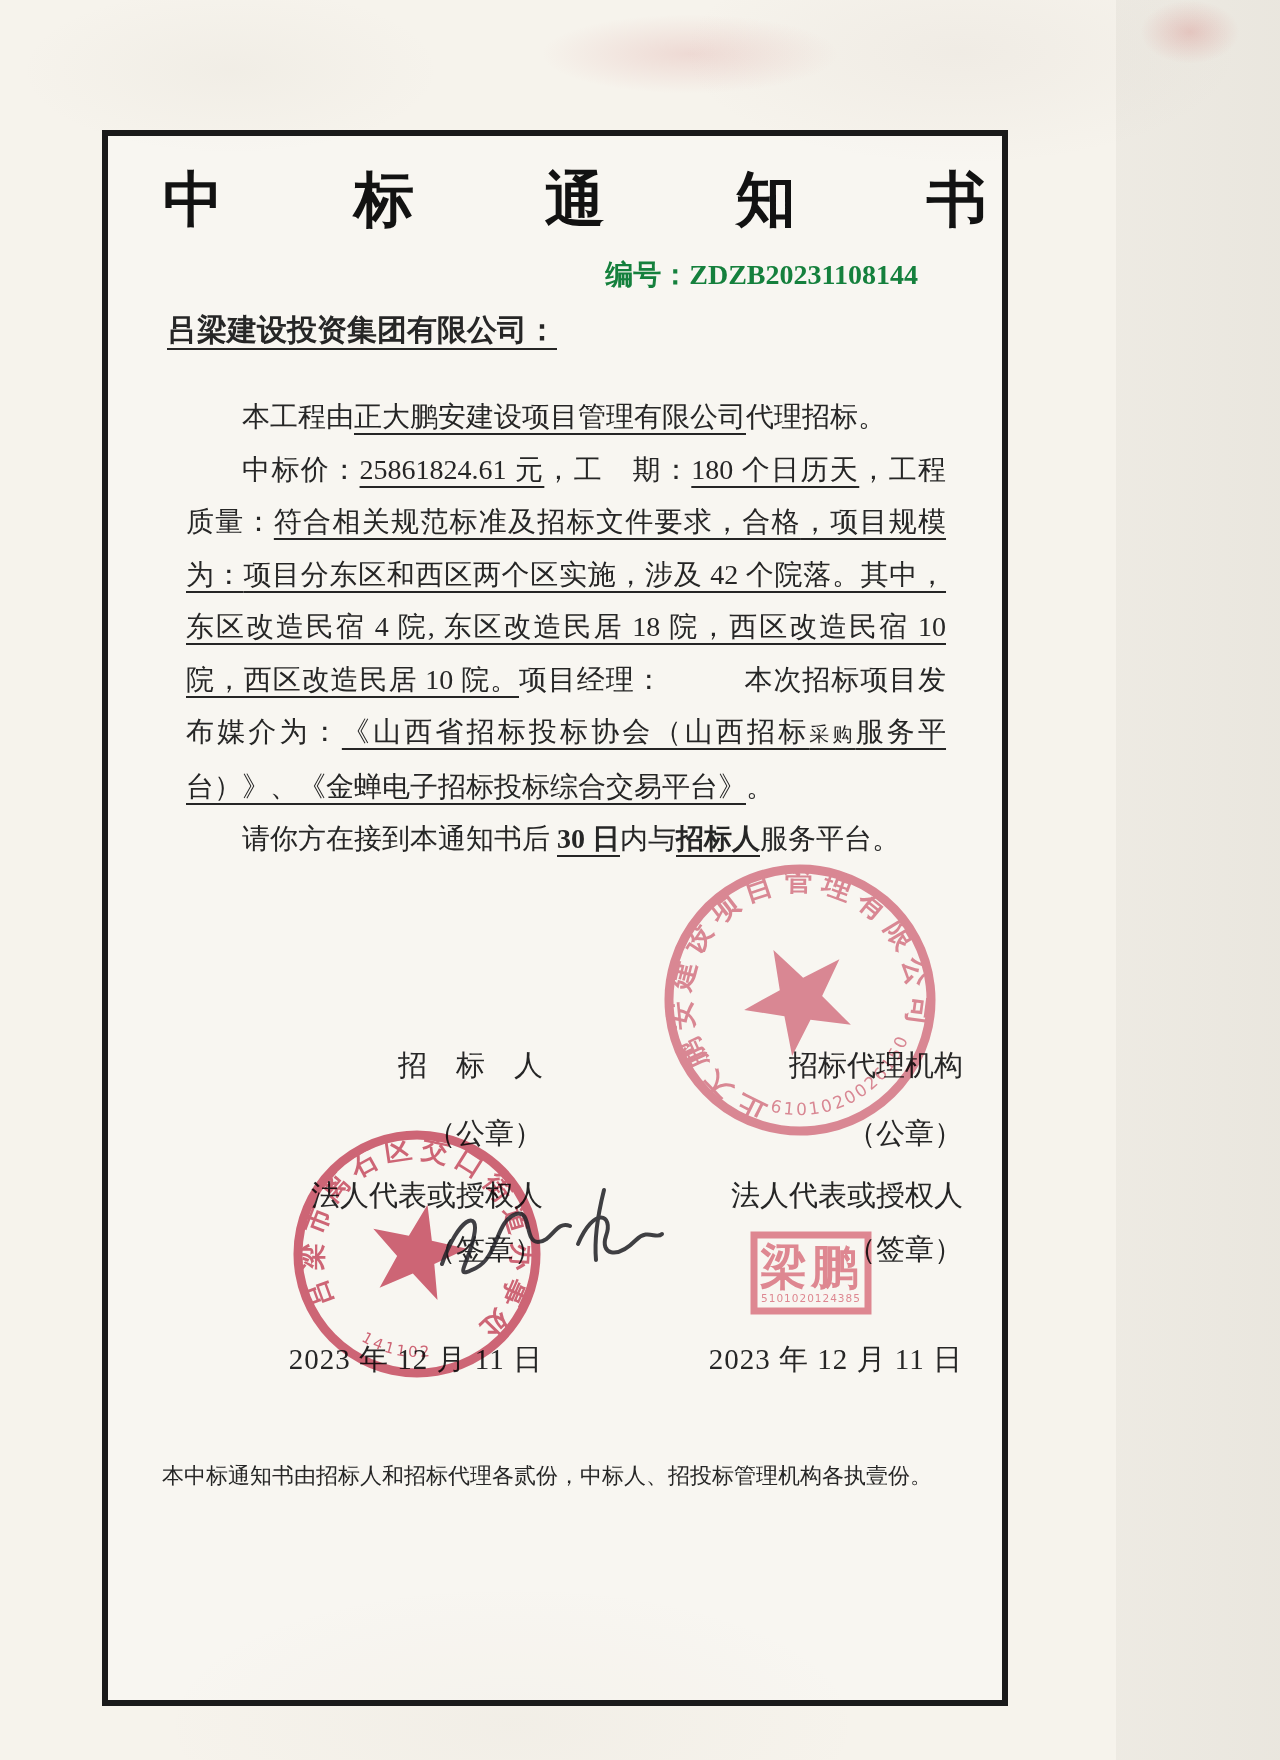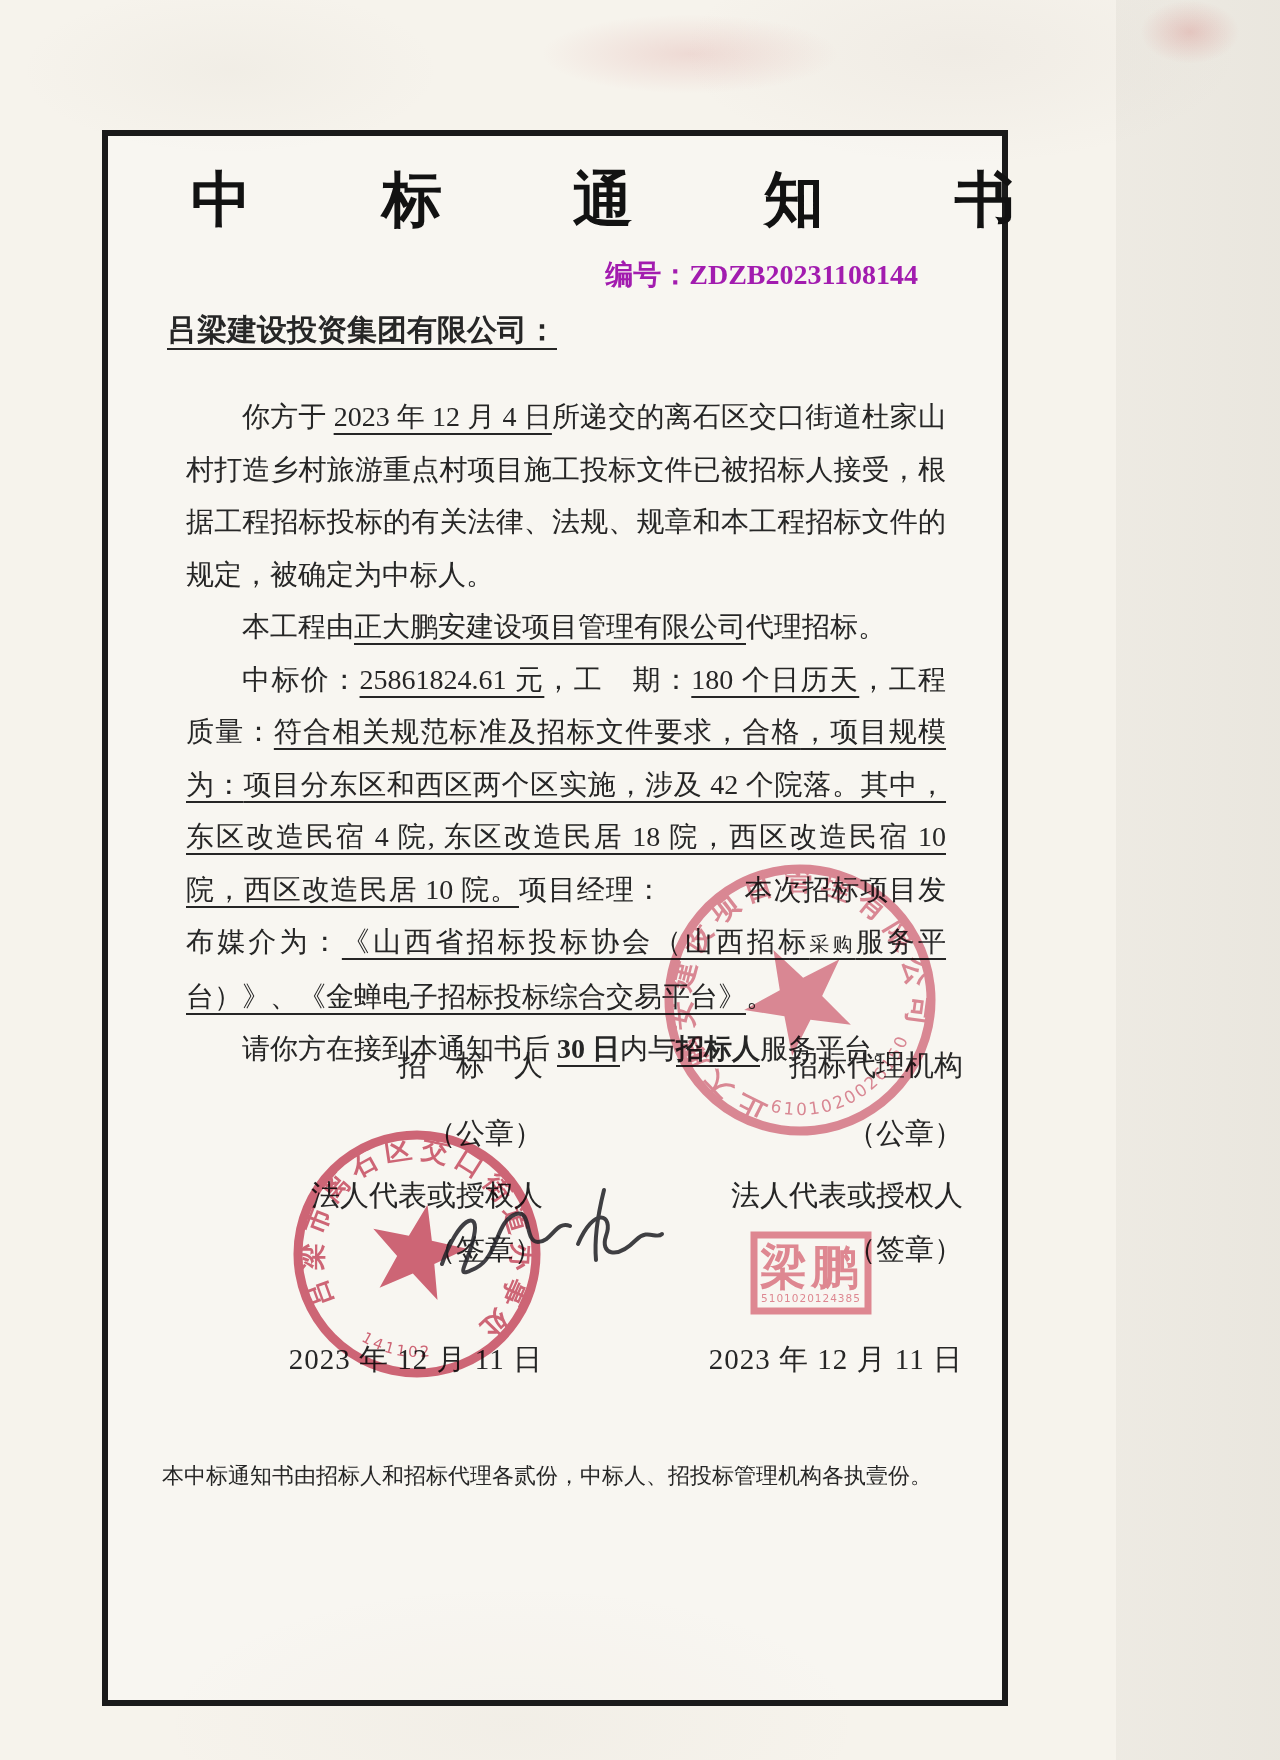--- a/index.html
+++ b/index.html
@@ -22,22 +22,22 @@
       radial-gradient(ellipse 300px 120px at 18% 4%,rgba(160,150,130,.06),transparent 70%),
       radial-gradient(ellipse 400px 160px at 75% 3%,rgba(160,140,130,.07),transparent 70%),
       radial-gradient(ellipse 500px 200px at 40% 98%,rgba(160,150,130,.05),transparent 70%);}
 
   .frame{position:absolute;left:102px;top:130px;width:906px;height:1576px;
     border:6px solid #1a1a1a;box-sizing:border-box;background:rgba(255,255,255,.25);}
 
   .doc-title{margin:30px 0 0 0;text-align:right;
     font-family:"DejaVu Sans","Liberation Sans",sans-serif;
     font-weight:bold;font-size:60px;line-height:66px;color:#121212;
-    letter-spacing:55px;text-indent:55px;white-space:nowrap;padding-left:28px;}
-  .doc-number{margin:24px 84px 0 0;text-align:right;font-size:28px;font-weight:600;color:#a21caf;}
+    letter-spacing:55px;text-indent:55px;white-space:nowrap;}
+  .doc-number{margin:24px 84px 0 0;text-align:right;font-size:28px;font-weight:600;color:#15803d;}
   .addressee{margin:16px 0 0 59px;font-size:30px;font-weight:bold;
     text-decoration:underline;text-underline-offset:8px;text-decoration-thickness:2px;
     display:inline-block;}
   .bodytext{margin:40px 56px 0 78px;}
   .bodytext p{margin:0;font-size:28px;line-height:52.5px;text-align:justify;}
   .ind{text-indent:2em;}
   .u{text-decoration:underline;text-underline-offset:7px;text-decoration-thickness:1.5px;}
   .b{font-weight:bold;}
   .tiny{font-size:20px;}
   .gap{display:inline-block;width:80px;}
@@ -69,21 +69,20 @@
   <div class="edge-shade"></div>
 
   <div class="frame">
     <div class="doc-title">中 标 通 知 书</div>
 
     <div class="doc-number"><span>编号：</span><span>ZDZB20231108144</span></div>
 
     <div><span class="addressee">吕梁建设投资集团有限公司：</span></div>
 
     <div class="bodytext">
-      <p class="ind"><span>你方于 </span><span class="u">2023 年 12 月 4 日</span><span>所递交的离石区交口街道杜家山村打造乡村旅游重点村项目施工投标文件已被招标人接受，根据工程招标投标的有关法律、法规、规章和本工程招标文件的规定，被确定为中标人。</span></p>
 
       <p class="ind"><span>本工程由</span><span class="u">正大鹏安建设项目管理有限公司</span><span>代理招标。</span></p>
 
       <p class="ind"><span>中标价：</span><span class="u">25861824.61 元</span><span>，工　期：</span><span class="u">180 个日历天</span><span>，工程质量：</span><span class="u">符合相关规范标准及招标文件要求，合格</span><span class="u">，项目规模为：</span><span class="u">项目分东区和西区两个区实施，涉及 42 个院落。其中，东区改造民宿 4 院, 东区改造民居 18 院，西区改造民宿 10 院，西区改造民居 10 院。</span><span>项目经理：</span><span class="gap"></span><span>本次招标项目发布媒介为：</span><span class="u">《山西省招标投标协会（山西招标</span><span class="u tiny">采购</span><span class="u">服务平台）》、《金蝉电子招标投标综合交易平台》</span><span>。</span></p>
 
       <p class="ind"><span>请你方在接到本通知书后 </span><span class="u b">30 日</span><span>内与</span><span class="u b">招标人</span><span>服务平台。</span></p>
     </div>
 
   </div>
 

